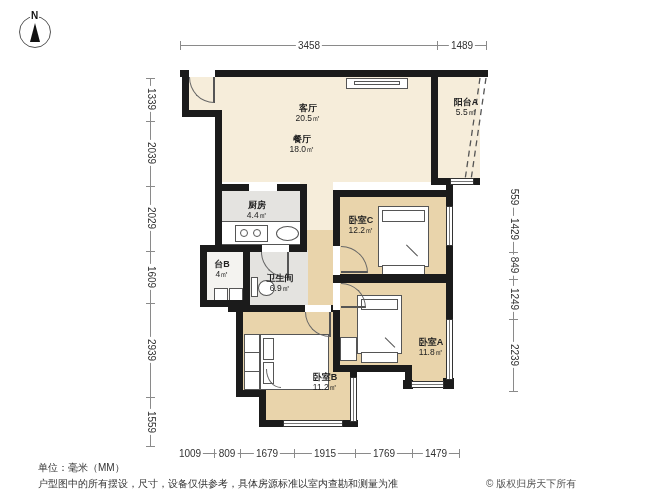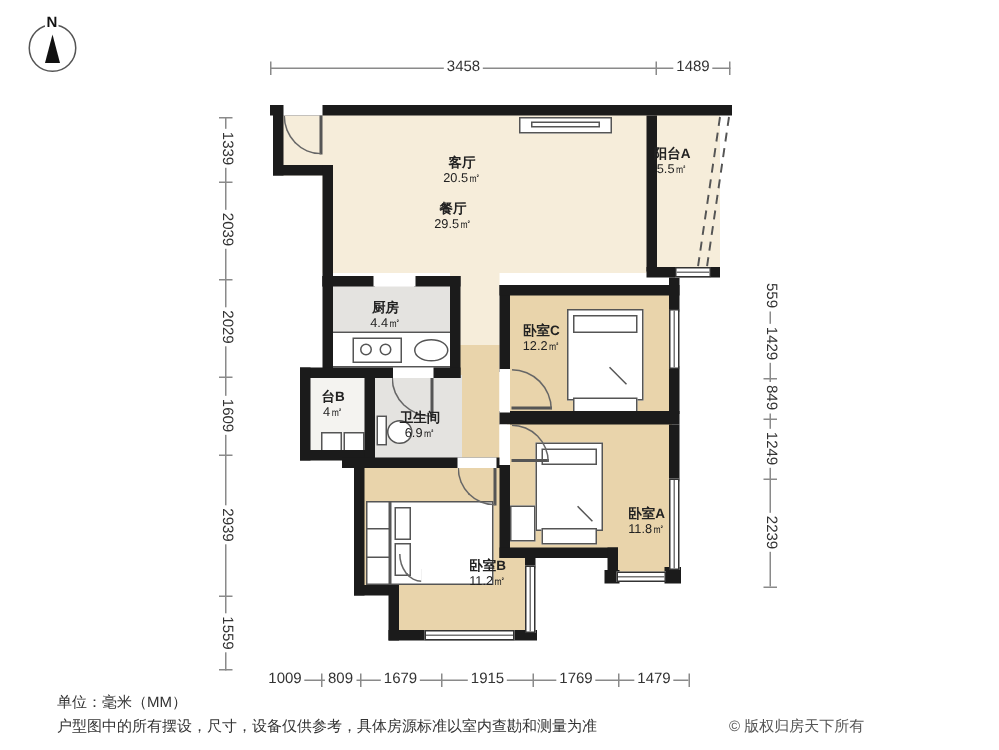--- a/index.html
+++ b/index.html
@@ -164,23 +164,23 @@
   <line x1="28" y1="6" x2="13" y2="108" stroke="#555" stroke-width="1.3" stroke-dasharray="6 4.5"></line>
   <line x1="34" y1="6" x2="19" y2="108" stroke="#555" stroke-width="1.3" stroke-dasharray="6 4.5"></line>
 </svg>
 
 <div class="rlabel" style="left:308px;top:103px">
   <div>客厅</div>
   <div class="area">20.5㎡</div>
 </div>
 <div class="rlabel" style="left:302px;top:134px">
   <div>餐厅</div>
-  <div class="area">29.5㎡</div>
-</div>
-<div class="rlabel" style="left:448px;top:97px">
+  <div class="area">18.0㎡</div>
+</div>
+<div class="rlabel" style="left:466px;top:97px">
   <div>阳台A</div>
   <div class="area">5.5㎡</div>
 </div>
 <div class="rlabel" style="left:257px;top:200px">
   <div>厨房</div>
   <div class="area">4.4㎡</div>
 </div>
 <div class="rlabel" style="left:361px;top:215px">
   <div>卧室C</div>
   <div class="area">12.2㎡</div>

